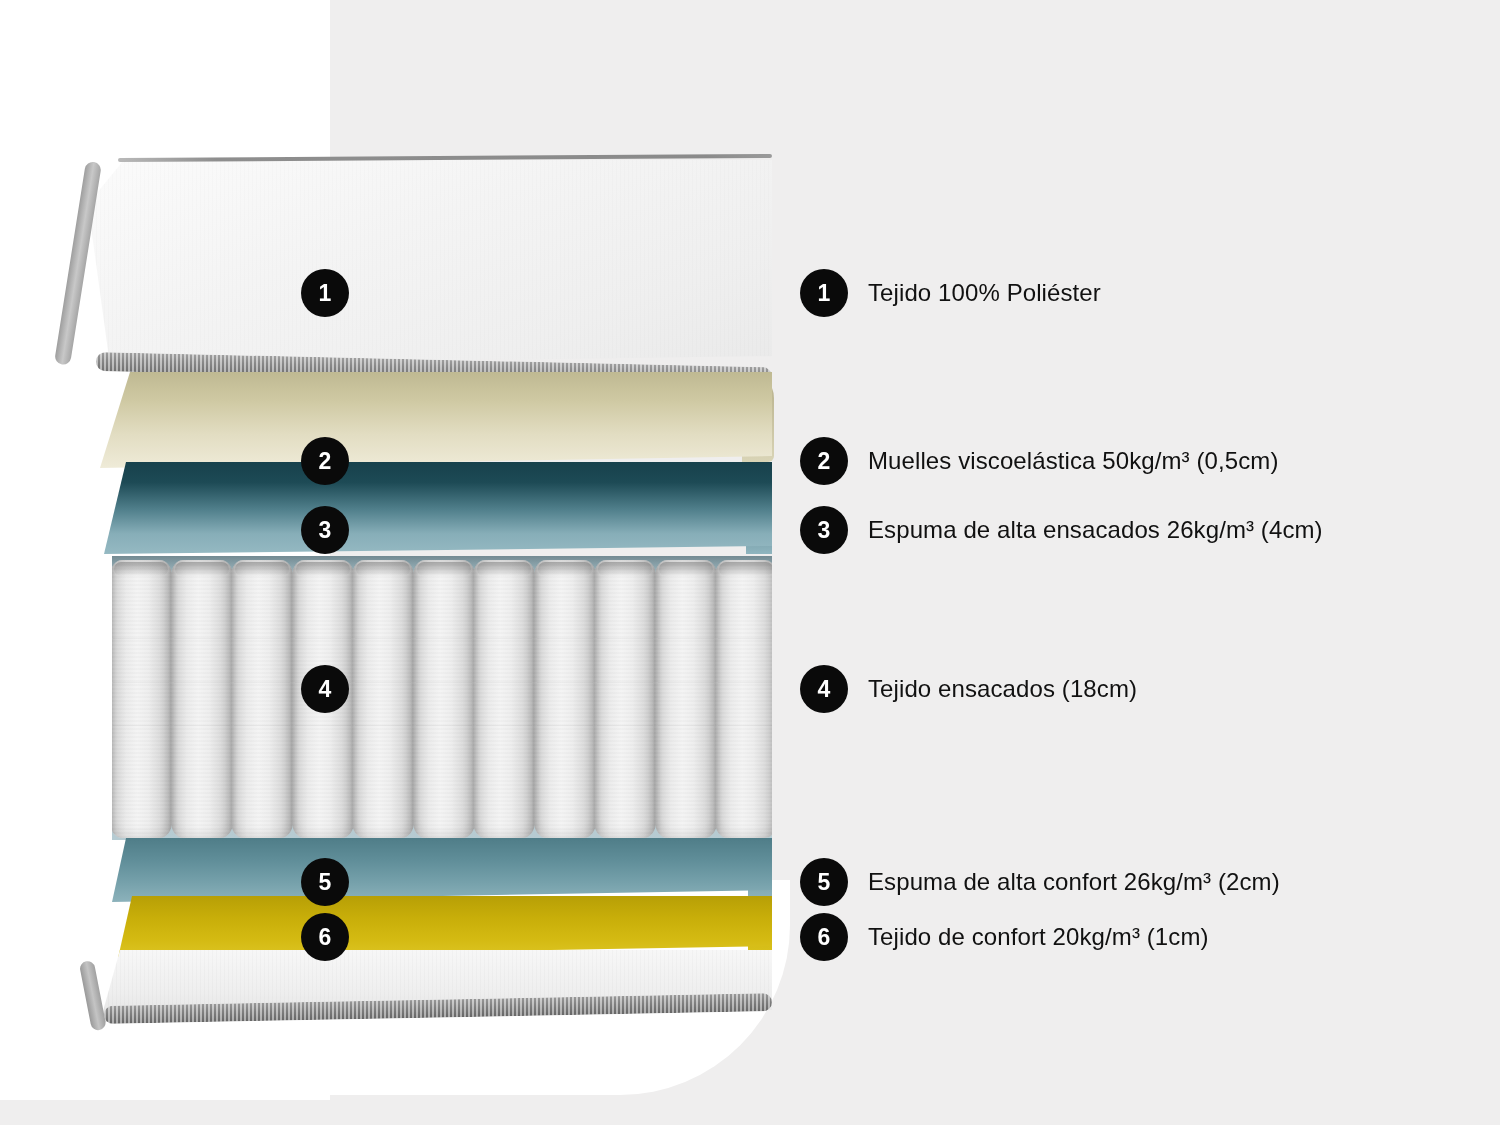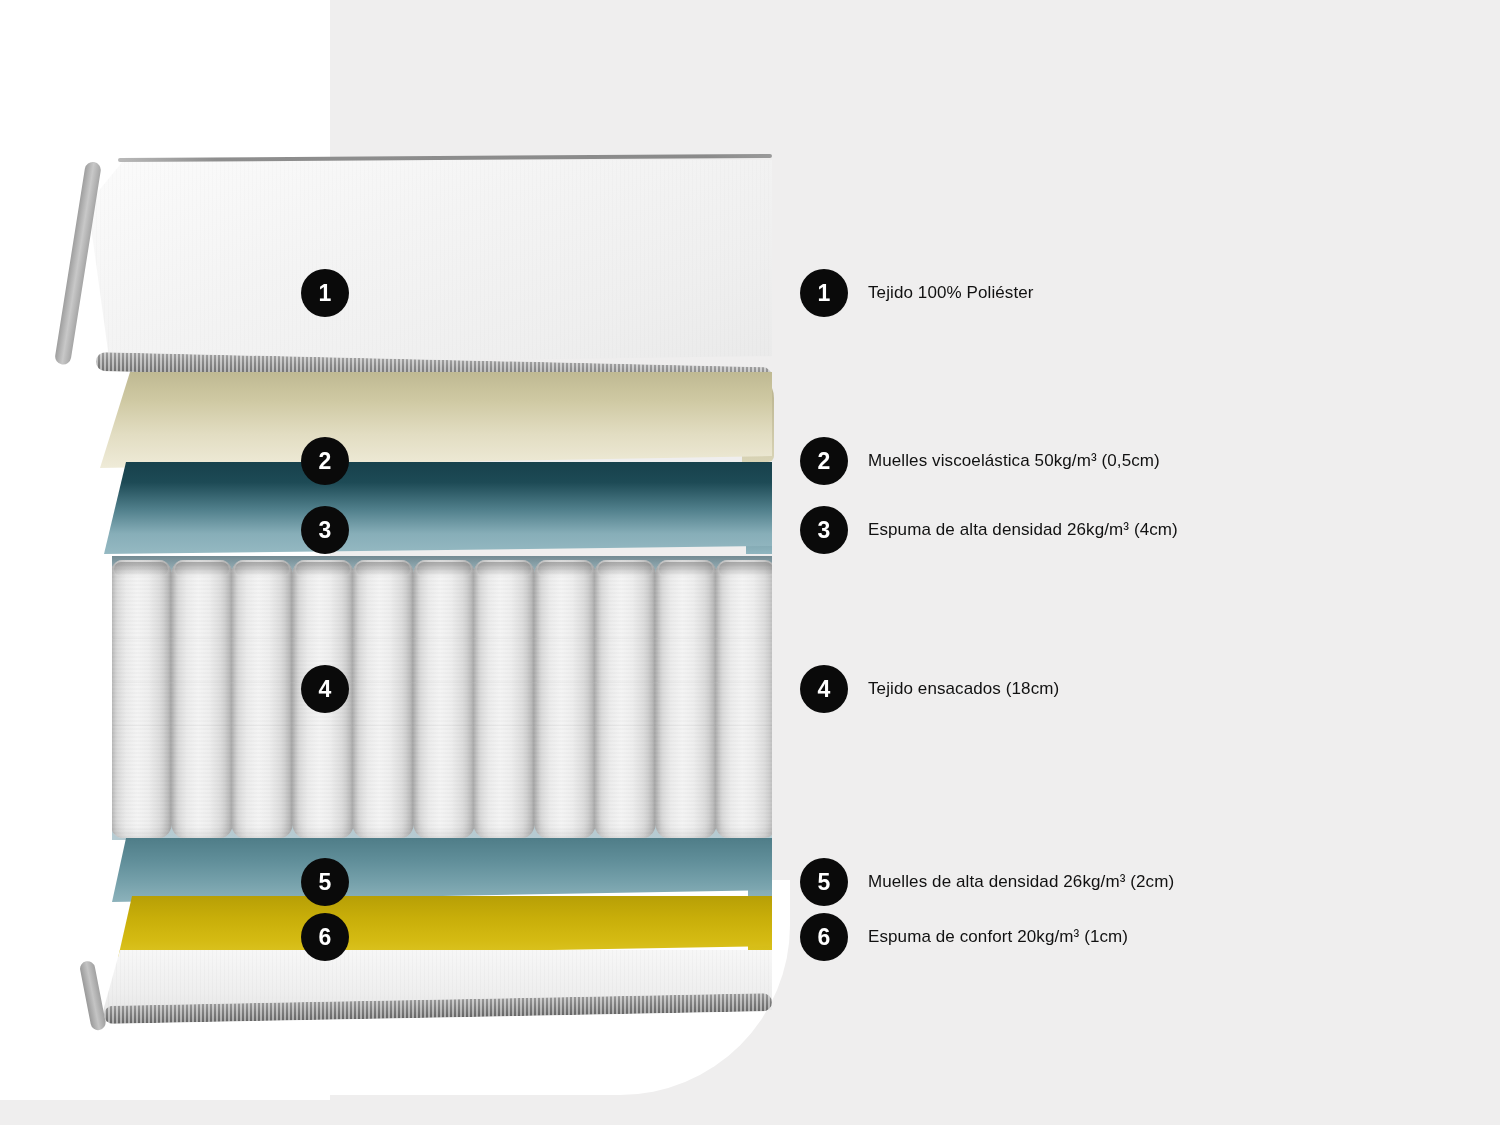--- a/index.html
+++ b/index.html
@@ -265,21 +265,21 @@
   }
   .legend-row {
     position: absolute;
     left: 800px;
     display: flex;
     align-items: center;
     gap: 20px;
     white-space: nowrap;
   }
   .legend-text {
-    font-size: 17px;
+    font-size: 24px;
     color: #111111;
     font-weight: 500;
     letter-spacing: 0.1px;
   }
 </style>
 </head>
 <body>
 
 <div id="stage">
 
@@ -358,38 +358,38 @@
       <div class="badge" style="position:relative;">
           <span>2</span>
         </div>
       <div class="legend-text">Muelles viscoelástica 50kg/m³ (0,5cm)</div>
     </div>
 
     <div class="legend-row" style="top:506px;">
       <div class="badge" style="position:relative;">
           <span>3</span>
         </div>
-      <div class="legend-text">Espuma de alta densidad 26kg/m³ (4cm)</div>
+      <div class="legend-text">Espuma de alta ensacados 26kg/m³ (4cm)</div>
     </div>
 
     <div class="legend-row" style="top:665px;">
       <div class="badge" style="position:relative;">
           <span>4</span>
         </div>
       <div class="legend-text">Tejido ensacados (18cm)</div>
     </div>
 
     <div class="legend-row" style="top:858px;">
       <div class="badge" style="position:relative;">
           <span>5</span>
         </div>
-      <div class="legend-text">Muelles de alta densidad 26kg/m³ (2cm)</div>
+      <div class="legend-text">Espuma de alta confort 26kg/m³ (2cm)</div>
     </div>
 
     <div class="legend-row" style="top:913px;">
       <div class="badge" style="position:relative;">
           <span>6</span>
         </div>
-      <div class="legend-text">Espuma de confort 20kg/m³ (1cm)</div>
+      <div class="legend-text">Tejido de confort 20kg/m³ (1cm)</div>
     </div>
 
   </div>
 </div>
 
 </body></html>

